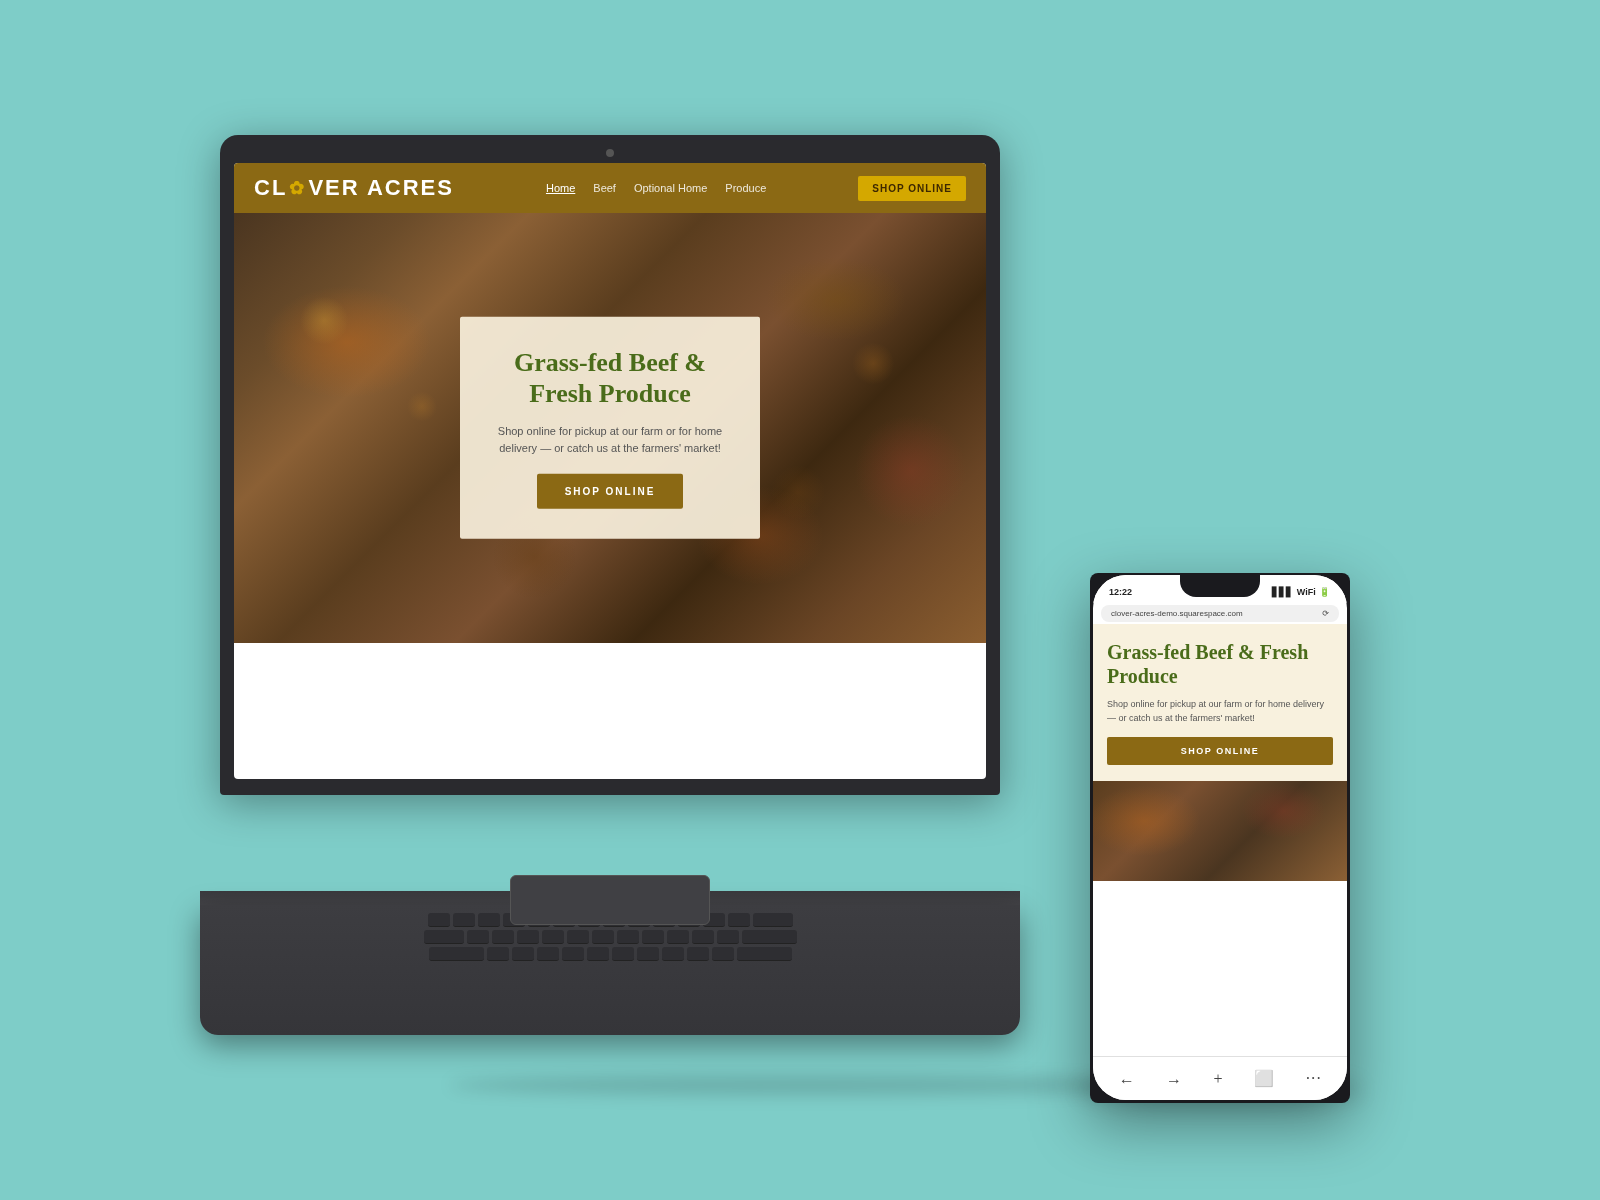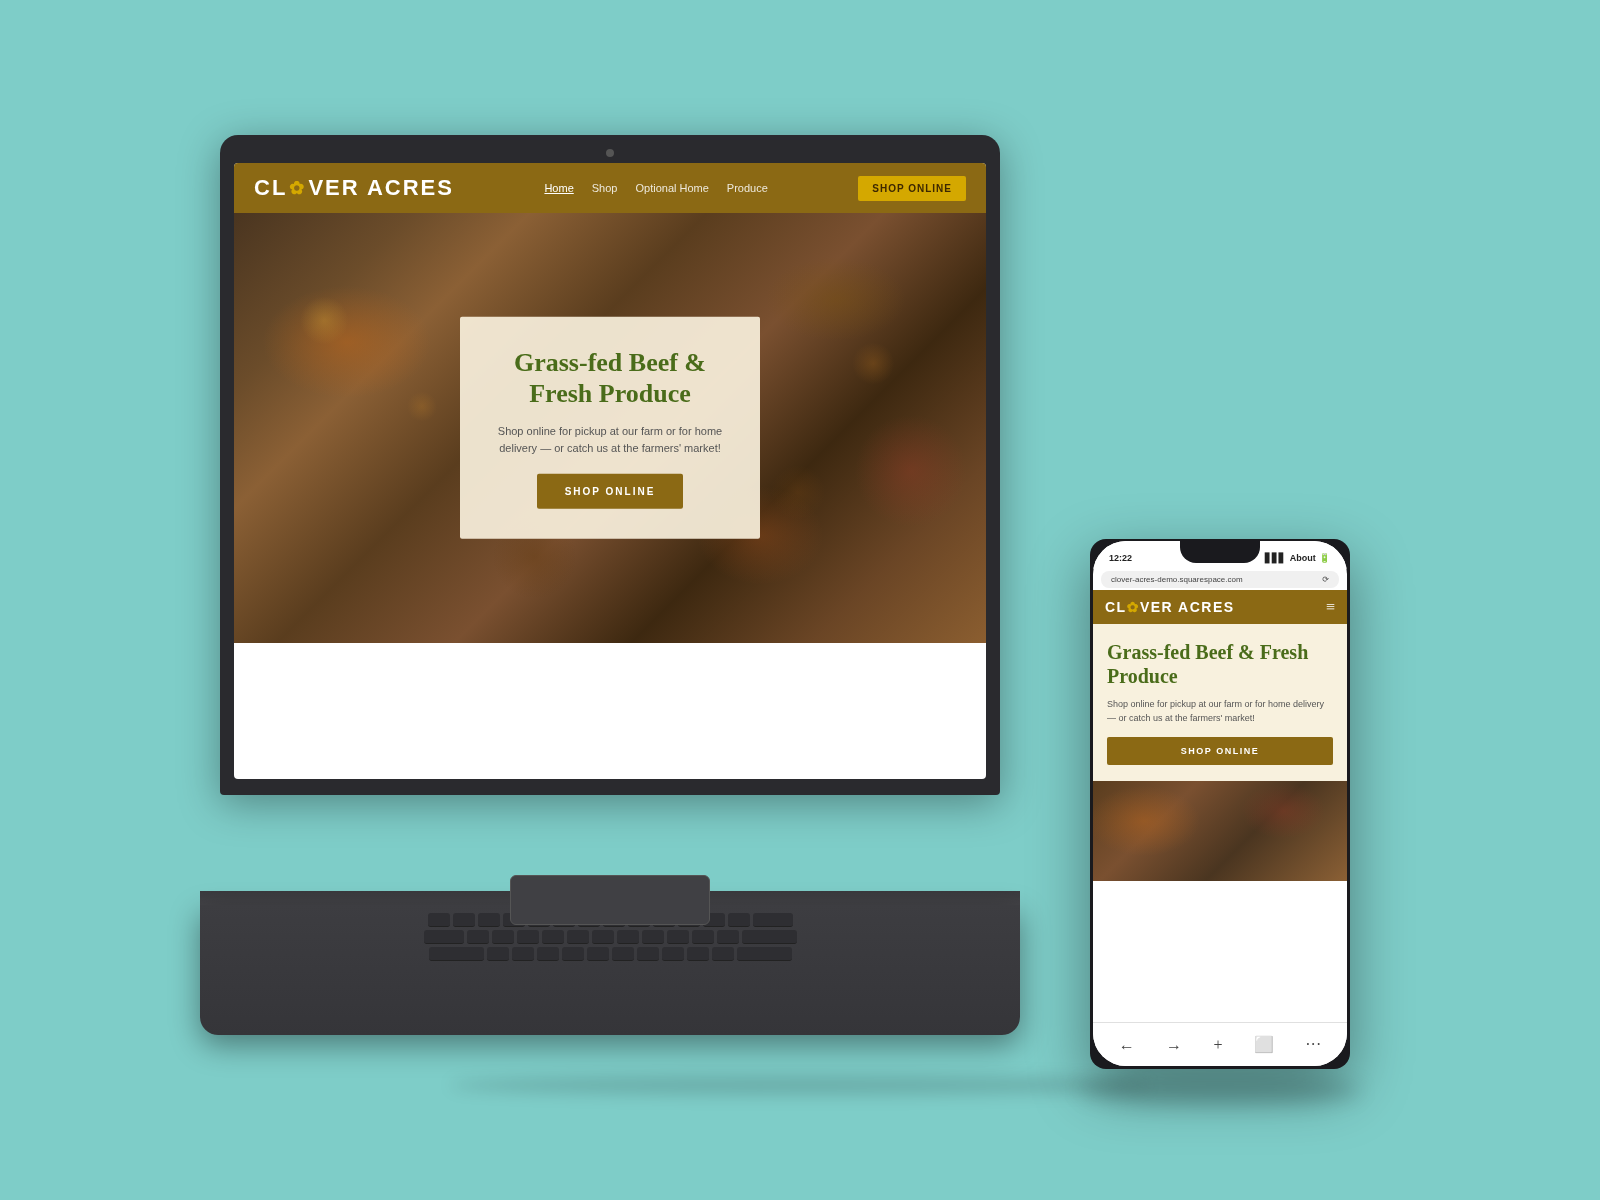--- a/index.html
+++ b/index.html
@@ -272,25 +272,25 @@
       border: none;
       cursor: pointer;
       border-radius: 2px;
       display: inline-block;
     }
 
     
     .phone {
       position: absolute;
       right: 50px;
-      bottom: 56px;
+      bottom: 22px;
       width: 260px;
       height: 530px;
       background: #1a1a1e;
-      border-radius: 16px;
+      border-radius: 8px;
       box-shadow: 0 20px 60px rgba(0,0,0,0.4);
       z-index: 2;
       padding: 0;
       overflow: hidden;
     }
 
     .phone-notch {
       position: absolute;
       top: 0;
       left: 50%;
@@ -482,21 +482,21 @@
         <div class="website-header">
           <div style="display:flex; align-items:center; gap:8px;">
             <div class="site-logo">
               <span>CL</span>
               <span class="clover-icon">✿</span>
               <span>VER ACRES</span>
             </div>
           </div>
           <div class="site-nav">
             <a class="nav-item active">Home</a>
-            <a class="nav-item">Shop</a>
+            <a class="nav-item">Beef</a>
             <a class="nav-item">Optional Home</a>
             <a class="nav-item">Produce</a>
           </div>
           <button class="shop-btn-header">SHOP ONLINE</button>
         </div>
 
         <div class="hero-section">
           <div class="hero-bg"></div>
           <div class="hero-content">
             <h1 class="hero-title">Grass-fed Beef &amp; Fresh Produce</h1>
@@ -565,36 +565,30 @@
   <div class="phone-shadow"></div>
 
   <div class="phone">
     <div class="phone-notch"></div>
     <div class="phone-screen">
 
       <div class="phone-status-bar">
         <span>12:22</span>
         <div class="phone-status-icons">
           <span>▋▋▋</span>
-          <span>About</span>
+          <span>WiFi</span>
           <span>🔋</span>
         </div>
       </div>
 
       <div class="phone-url-bar">
         <span>clover-acres-demo.squarespace.com</span>
         <span>⟳</span>
       </div>
 
-      <div class="phone-website-header">
-        <div class="phone-site-logo">
-          <span>CL</span><span style="color:#d4a800;">✿</span><span>VER ACRES</span>
-        </div>
-        <span class="phone-hamburger">≡</span>
-      </div>
 
       <div class="phone-hero">
         <h2 class="phone-hero-title">Grass-fed Beef &amp; Fresh Produce</h2>
         <p class="phone-hero-text">Shop online for pickup at our farm or for home delivery — or catch us at the farmers' market!</p>
         <button class="phone-shop-btn">SHOP ONLINE</button>
       </div>
 
       <div class="phone-food-img"></div>
 
       <div class="phone-bottom-bar">

